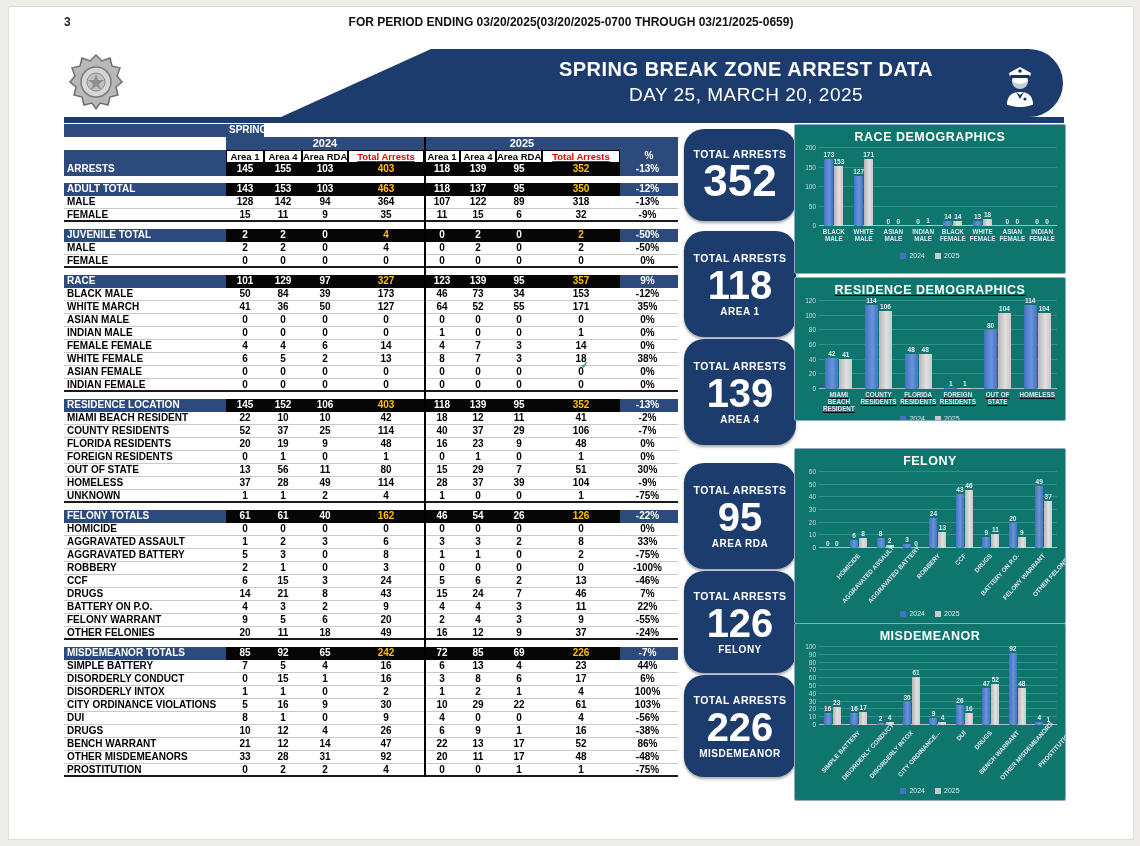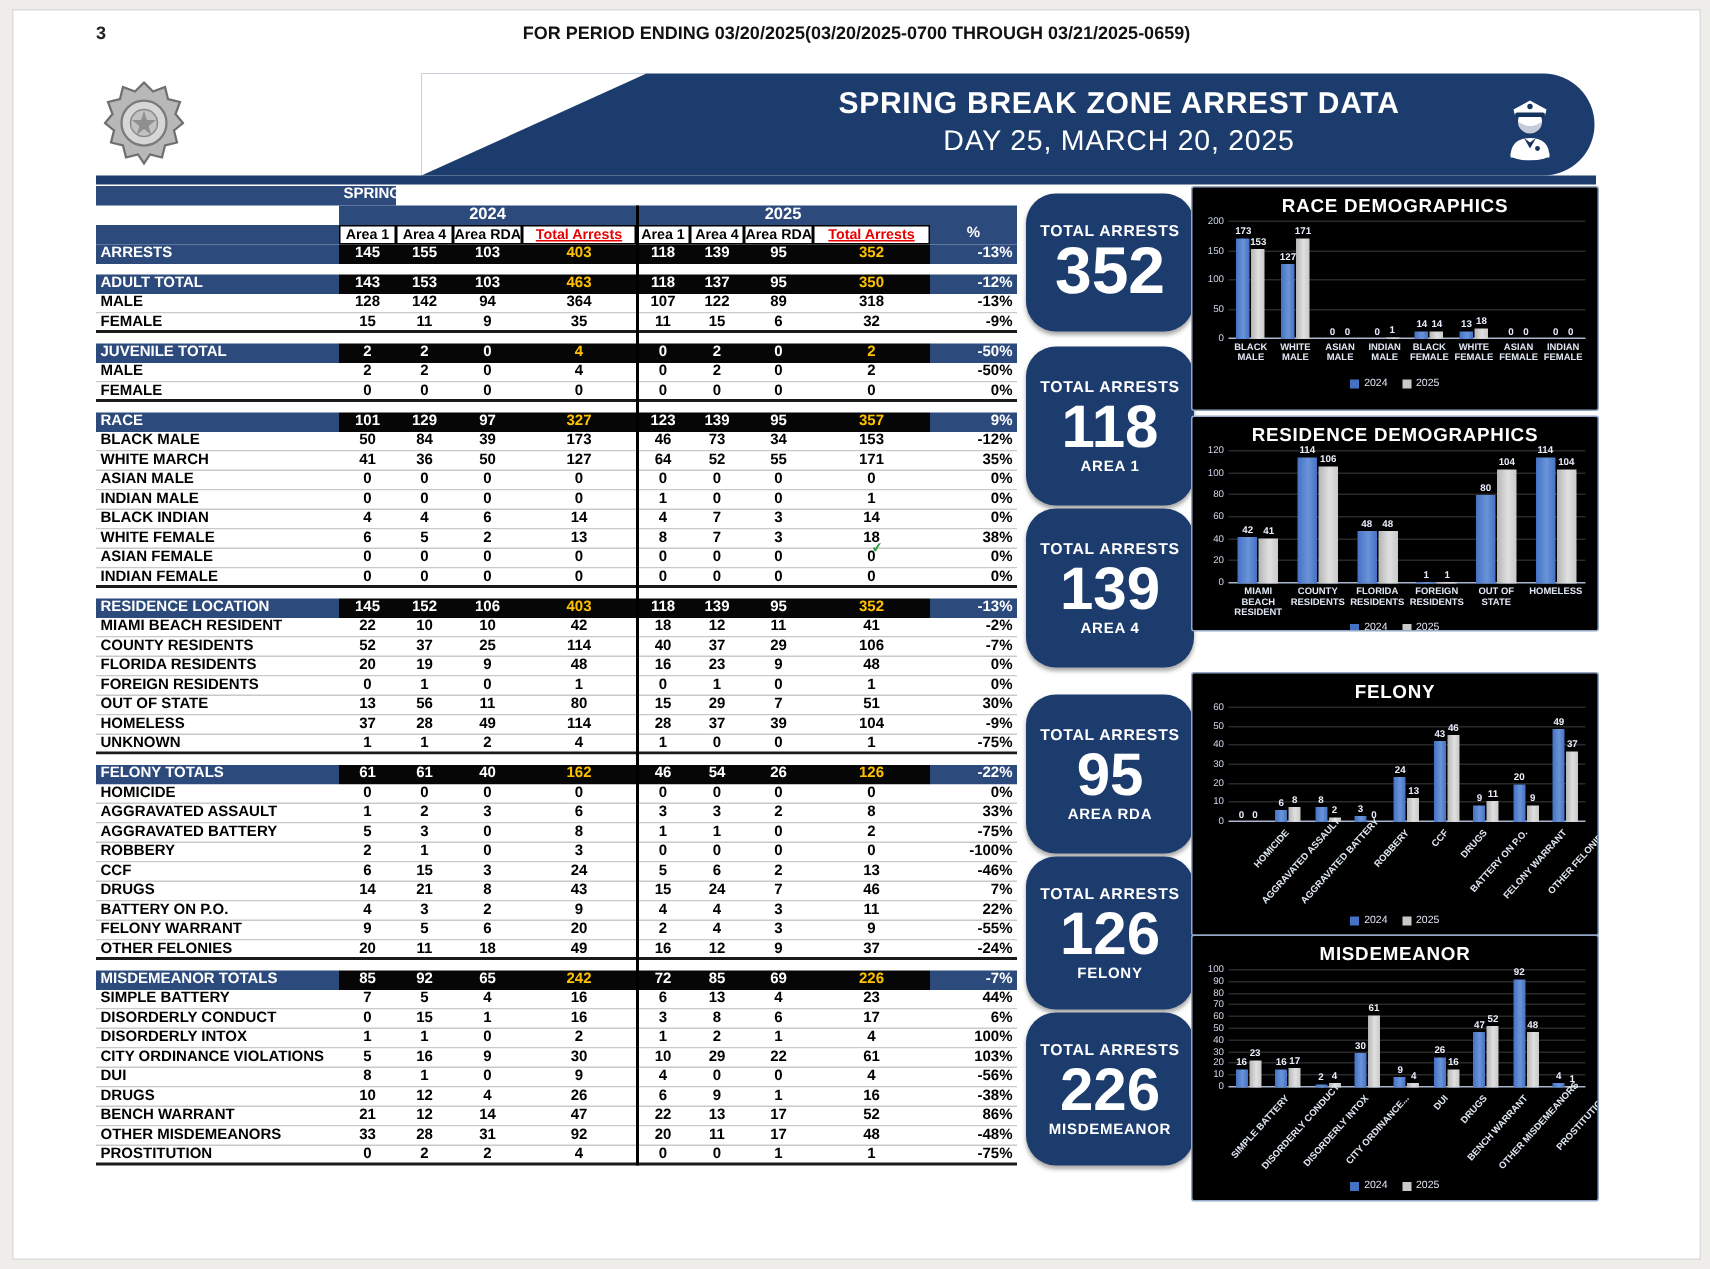--- a/index.html
+++ b/index.html
@@ -33,21 +33,21 @@
     background: linear-gradient(180deg,#f2f2f2 0%,#c4c4c4 38%,#565656 55%,#a8a8a8 100%);
     -webkit-background-clip: text; background-clip: text; color: transparent;
   }
   
   .tbl { position: absolute; left: 55px; top: 117px; width: 614px;
     display: grid; grid-template-columns: 162px 38px 38px 46px 76px 36px 36px 46px 78px 58px;
     font-size: 10px; font-weight: bold; }
   .cell { height: 13px; line-height: 12px; overflow: hidden; white-space: nowrap; }
   .lab { text-align: left; padding-left: 3px; }
   .val { text-align: center; }
-  .pct { text-align: right; padding-right: 3px; }
+  .pct { text-align: center; padding-right: 3px; }
   .navy { background: #2d4a7c; color: #fff; }
   .blackbg { background: #060606; color: #fff; }
   .orange { color: #ffc000; }
   .whitehead { background: #fff; color: #000; border: 1px solid #000; text-align: center; font-size: 9.5px; }
   .redhead { color: #e80000; text-decoration: underline; }
   .drow { background: #fff; color: #000; border-bottom: 1px solid #c9c9c9; }
   .sec-end { border-bottom: 2px solid #1a1a1a; }
   .gap { height: 7px; grid-column: 1 / 11; background: #fff; }
   .unit-cell { grid-column: 2 / 11; text-align: center; letter-spacing: 0.5px; }
   .year-l { grid-column: 2 / 6; text-align: center; font-size: 11px; }
@@ -55,21 +55,21 @@
   .divider { position: absolute; left: 360px; top: 13px; bottom: 0; width: 2px; background: #000; }
   .green-check { position: absolute; left: 572px; top: 353px; color: #2f9e44; font-size: 9px; transform: rotate(-8deg); }
   
   .sbox { position: absolute; left: 675px; width: 112px; background: #1d3c6e; border-radius: 20px;
     color: #fff; text-align: center; display: flex; flex-direction: column; justify-content: center;
     box-shadow: 0 2px 3px rgba(0,0,0,.35); }
   .sbox .t { font-size: 10.5px; font-weight: bold; letter-spacing: 0.5px; }
   .sbox .v { font-size: 40px; font-weight: 900; line-height: 42px; }
   .sbox .s { font-size: 10px; font-weight: bold; letter-spacing: 0.5px; }
   
-  .chart { position: absolute; left: 785px; width: 272px; background: #000000;
+  .chart { position: absolute; left: 785px; width: 272px; background: #0f766e;
     border: 1px solid #93a7c6; border-radius: 2px; overflow: hidden; }
   .chart .ct { text-align: center; color: #fff; font-weight: bold; font-size: 12.5px; letter-spacing: .5px; margin-top: 5px; }
   .plot { position: relative; margin: 4px 8px 0 24px; }
   .gridline { position: absolute; left: 0; right: 0; height: 1px; background: rgba(255,255,255,.16); }
   .baseline { position: absolute; left: 0; right: 0; bottom: 0; height: 1px; background: #a9b6cd; }
   .ytick { position: absolute; right: 100%; width: 20px; padding-right: 3px; text-align: right;
     font-size: 6.5px; color: #ccd6e9; transform: translateY(3px); }
   .groups { position: absolute; left: 0; right: 0; bottom: 0; top: 0; display: flex; }
   .grp { flex: 1; position: relative; display: flex; align-items: flex-end; justify-content: center; gap: 1px; }
   .bar { position: relative; }
@@ -255,21 +255,21 @@
       <div class="cell lab drow">INDIAN MALE</div>
       <div class="cell val drow">0</div>
       <div class="cell val drow">0</div>
       <div class="cell val drow">0</div>
       <div class="cell val drow">0</div>
       <div class="cell val drow">1</div>
       <div class="cell val drow">0</div>
       <div class="cell val drow">0</div>
       <div class="cell val drow">1</div>
       <div class="cell pct drow">0%</div>
-      <div class="cell lab drow">BLACK INDIAN</div>
+      <div class="cell lab drow">FEMALE FEMALE</div>
       <div class="cell val drow">4</div>
       <div class="cell val drow">4</div>
       <div class="cell val drow">6</div>
       <div class="cell val drow">14</div>
       <div class="cell val drow">4</div>
       <div class="cell val drow">7</div>
       <div class="cell val drow">3</div>
       <div class="cell val drow">14</div>
       <div class="cell pct drow">0%</div>
       <div class="cell lab drow">WHITE FEMALE</div>
@@ -715,21 +715,21 @@
           <div class="li">
             <span class="sq" style="background: rgb(68, 114, 196);"></span>
             <span>2024</span>
           </div>
           <div class="li">
             <span class="sq" style="background: rgb(201, 201, 201);"></span>
             <span>2025</span>
           </div>
         </div>
       </div>
-      <div class="chart" style="top: 270px; height: 144px;">
+      <div class="chart" style="top: 270px; height: 144px; text-decoration: underline;">
         <div class="ct">RESIDENCE DEMOGRAPHICS</div>
         <div class="plot" style="height: 88px;">
           <div class="ytick" style="bottom: 0px;">0</div>
           <div class="gridline" style="bottom: 14.6667px;"></div>
           <div class="ytick" style="bottom: 14.6667px;">20</div>
           <div class="gridline" style="bottom: 29.3333px;"></div>
           <div class="ytick" style="bottom: 29.3333px;">40</div>
           <div class="gridline" style="bottom: 44px;"></div>
           <div class="ytick" style="bottom: 44px;">60</div>
           <div class="gridline" style="bottom: 58.6667px;"></div>

